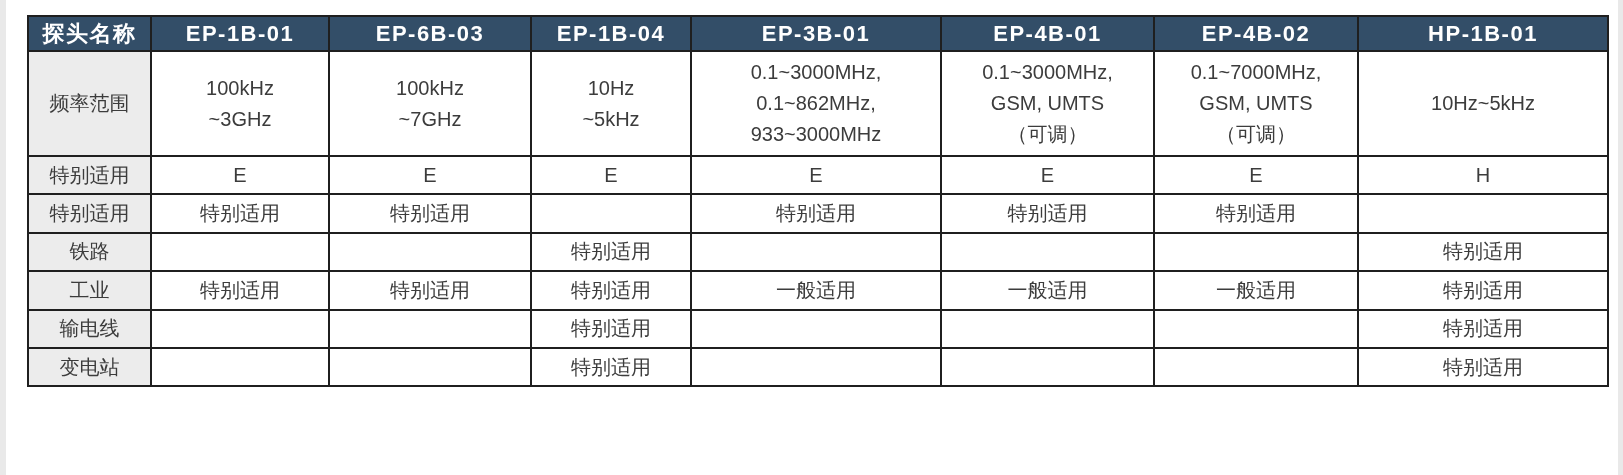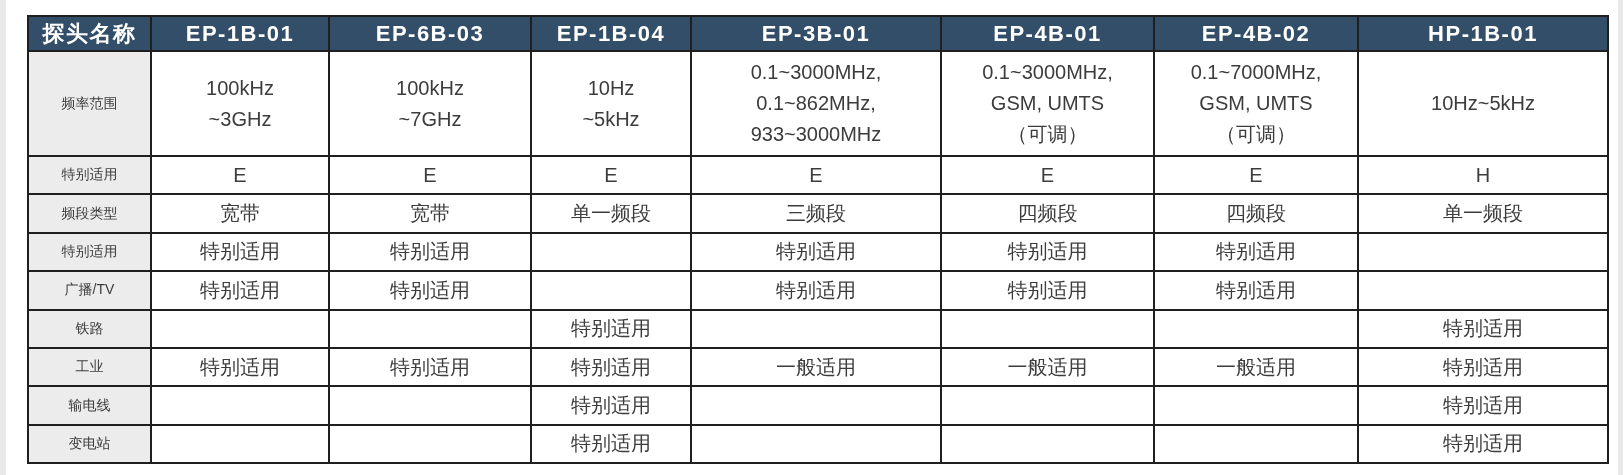--- a/index.html
+++ b/index.html
@@ -37,21 +37,21 @@
   thead th{
     background:var(--header-bg);
     color:var(--header-text);
     font-size:22px;font-weight:bold;letter-spacing:1.5px;
   }
   tbody tr{height:38.4px;}
   tbody tr.freq-row{height:105px;}
   tbody th.row-label{
     background:var(--label-bg);
     color:var(--body-text);
-    font-size:14px;font-weight:normal;
+    font-size:20px;font-weight:normal;
   }
   tbody td{
     color:var(--body-text);
     font-size:20px;
     white-space:pre-line;
     line-height:1.55;
     background:#ffffff;
   }
 </style>
 </head>
@@ -107,41 +107,21 @@
         <th class="row-label">特别适用</th>
         <td>E</td>
         <td>E</td>
         <td>E</td>
         <td>E</td>
         <td>E</td>
         <td>E</td>
         <td>H</td>
       </tr>
       <tr>
-        <th class="row-label">频段类型</th>
-        <td>宽带</td>
-        <td>宽带</td>
-        <td>单一频段</td>
-        <td>三频段</td>
-        <td>四频段</td>
-        <td>四频段</td>
-        <td>单一频段</td>
-      </tr>
-      <tr>
         <th class="row-label">特别适用</th>
-        <td>特别适用</td>
-        <td>特别适用</td>
-        <td></td>
-        <td>特别适用</td>
-        <td>特别适用</td>
-        <td>特别适用</td>
-        <td></td>
-      </tr>
-      <tr>
-        <th class="row-label">广播/TV</th>
         <td>特别适用</td>
         <td>特别适用</td>
         <td></td>
         <td>特别适用</td>
         <td>特别适用</td>
         <td>特别适用</td>
         <td></td>
       </tr>
       <tr>
         <th class="row-label">铁路</th>

